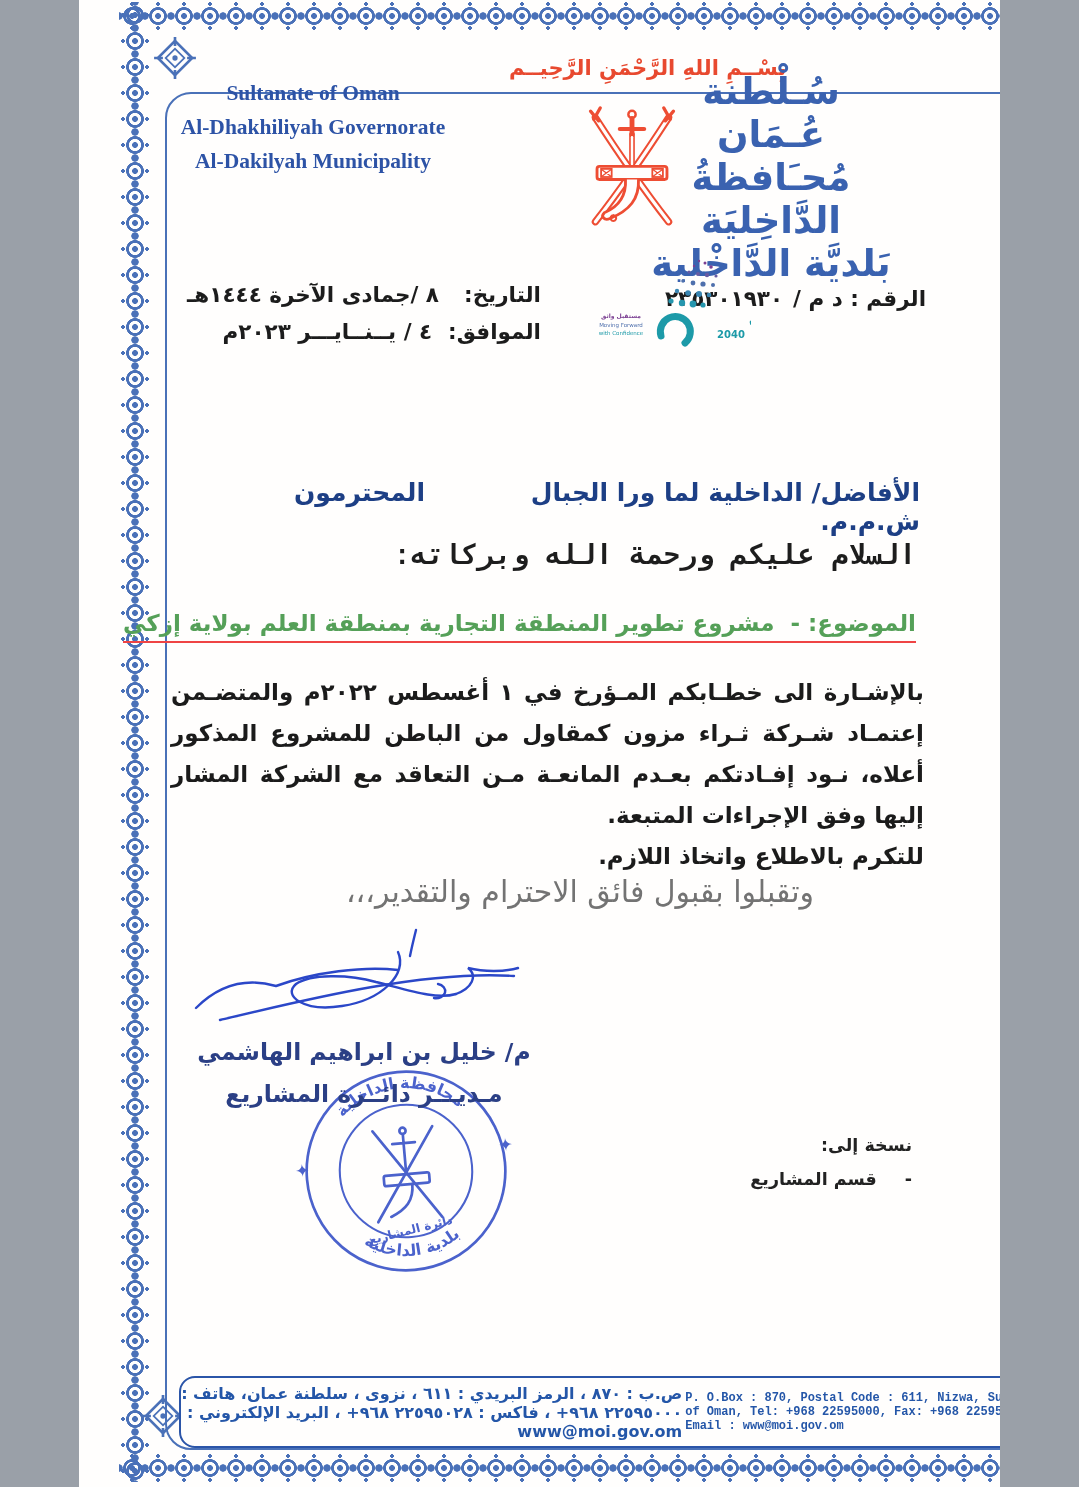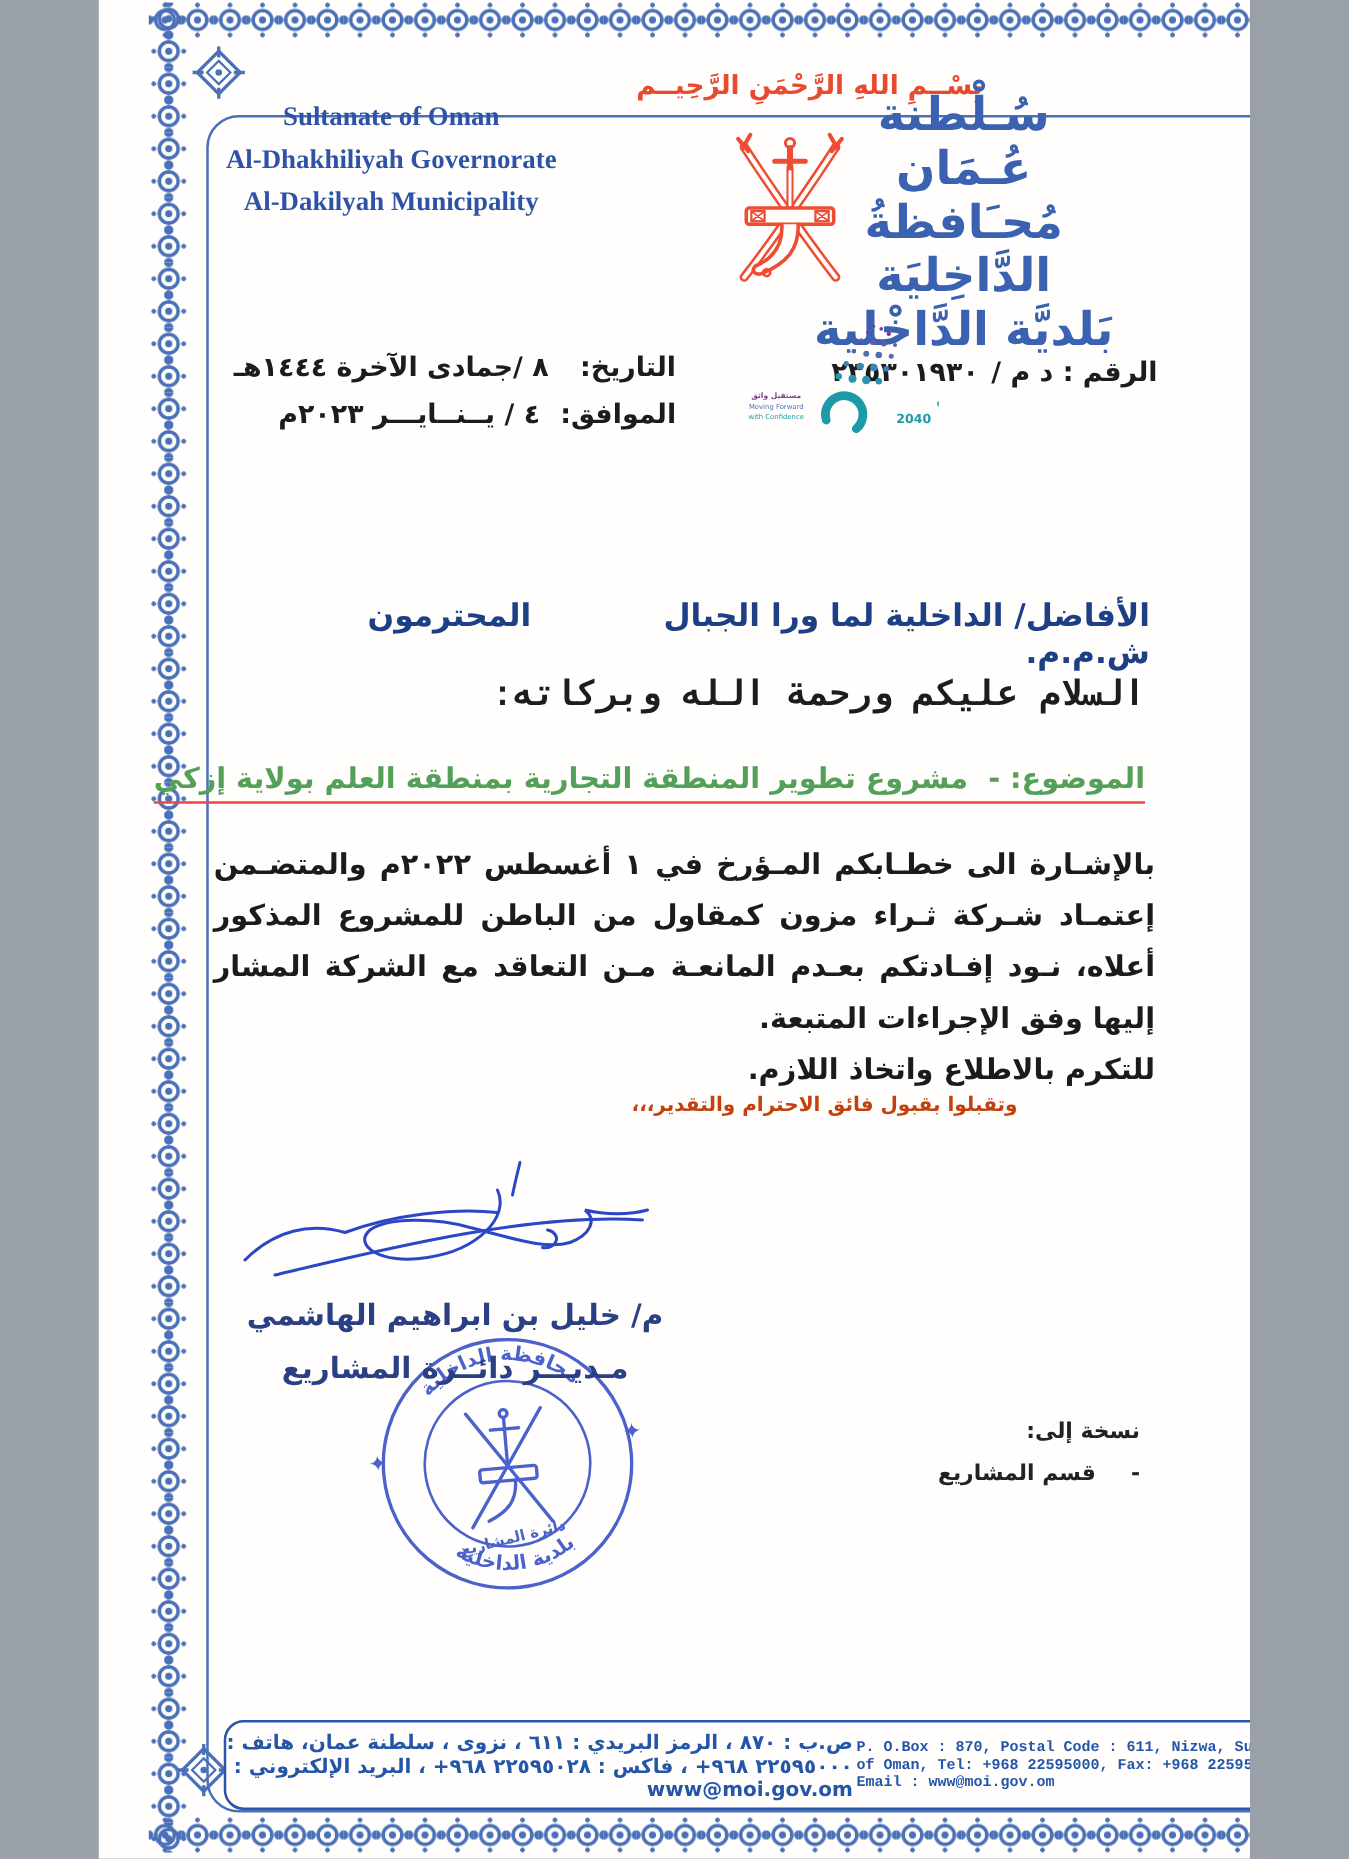--- a/index.html
+++ b/index.html
@@ -84,21 +84,21 @@
   .subject .u { border-bottom:2px solid #ef4444; padding-bottom:5px; }
   
   .letter-body {
     position:absolute; top:672px; left:92px; right:76px; direction:rtl;
     font-weight:bold; font-size:23px; line-height:41px; color:#1b1b1b;
     text-align:justify;
   }
   .letter-body .action { text-align:right; }
   .closing {
     position:absolute; top:874px; right:186px; direction:rtl;
-    font-weight:bold; font-size:16px; color:#c2410c;
+    font-weight:normal; font-size:30px; color:#737373;
   }
   
   .sig-ink { position:absolute; left:105px; top:922px; z-index:3; }
   .sig-name, .sig-title {
     position:absolute; left:100px; width:370px; text-align:center; direction:rtl;
     font-weight:bold; font-size:23.5px; color:#2b3f85; z-index:3;
   }
   .sig-name  { top:1038px;text-align:center; }
   .sig-title { top:1080px; }
   .stamp { position:absolute; left:208px; top:1052px; z-index:2; opacity:.92; transform:rotate(-5deg); }

